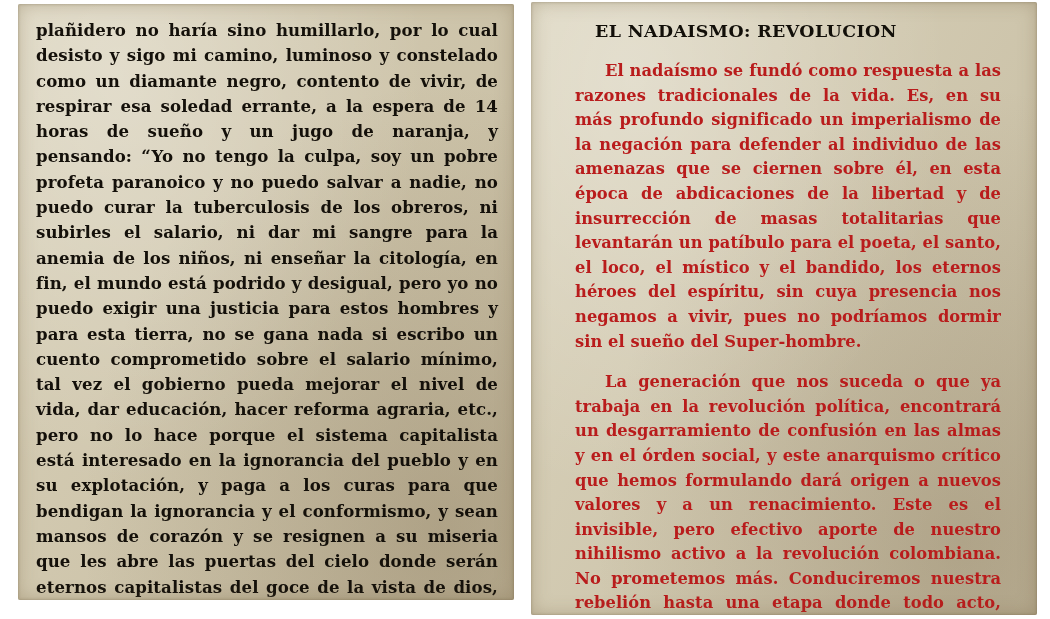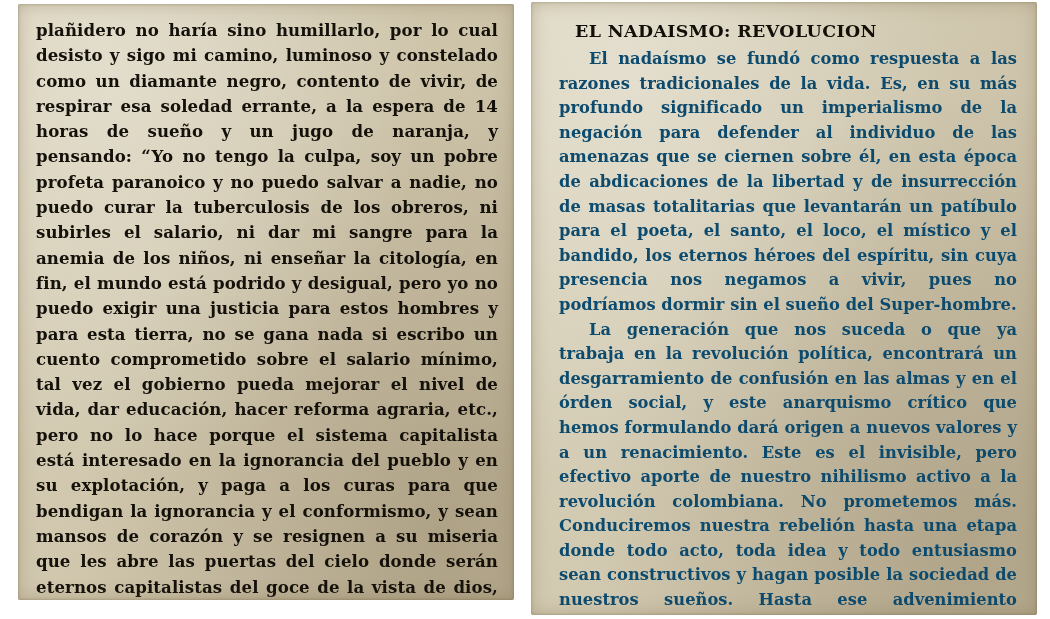--- a/index.html
+++ b/index.html
@@ -73,34 +73,34 @@
 
   
   #right-inner {
     padding: 12px 20px 10px 28px;
   }
   #right-title {
     font-size: 17.4px;
     line-height: 23px;
     font-weight: 700;
     letter-spacing: 0.4px;
-    margin: 6px 0 4px 16px;
+    margin: 6px 0 4px 36px;
     font-family: "DejaVu Serif", "Liberation Serif", serif;
     color: #120f09;
   }
   .right-para {
     font-size: 16.3px;
     line-height: 24.6px;
     text-align: justify;
     text-align-last: left;
     font-weight: 600;
     letter-spacing: 0.05px;
-    margin: 0;
+    margin: 16px;
     font-family: "DejaVu Serif", "Liberation Serif", serif;
-    color: #0c4a6e;
+    color: #b91c1c;
   }
   .right-para + .right-para { margin-top: 0px; }
   .indent { text-indent: 30px; }
 
   
   .edge {
     position: absolute;
     inset: 0;
     z-index: 3;
     pointer-events: none;

